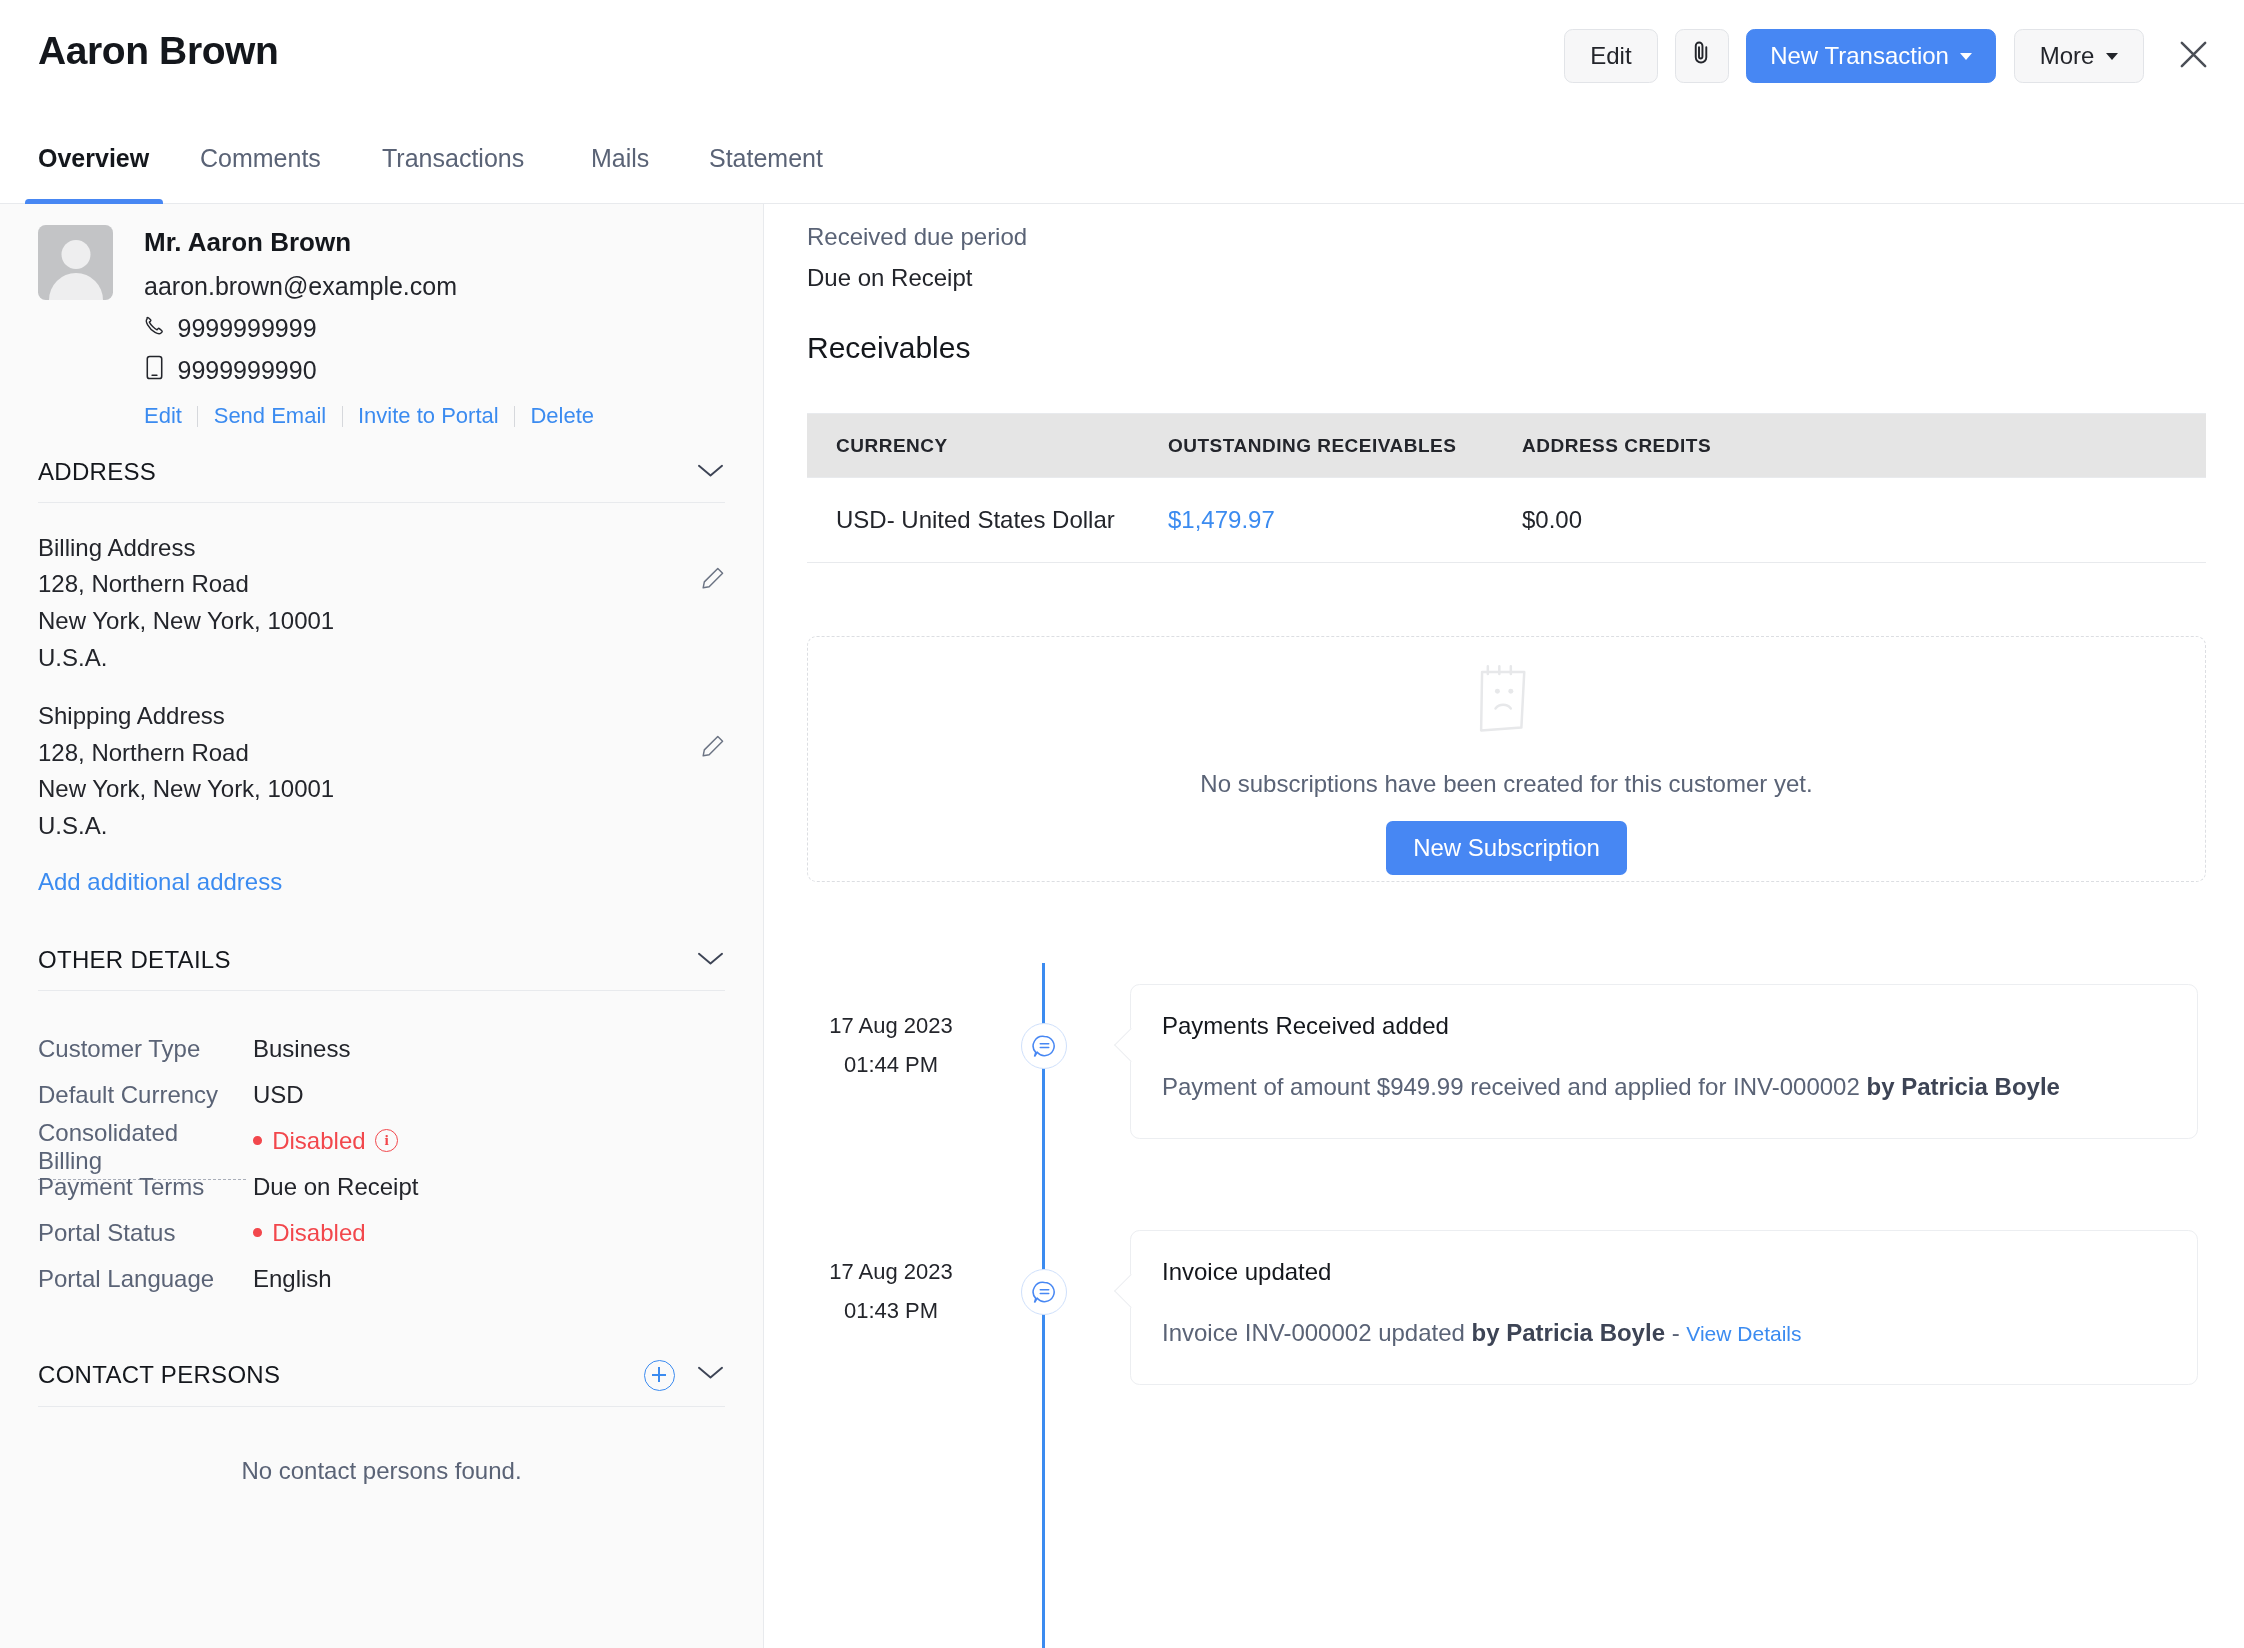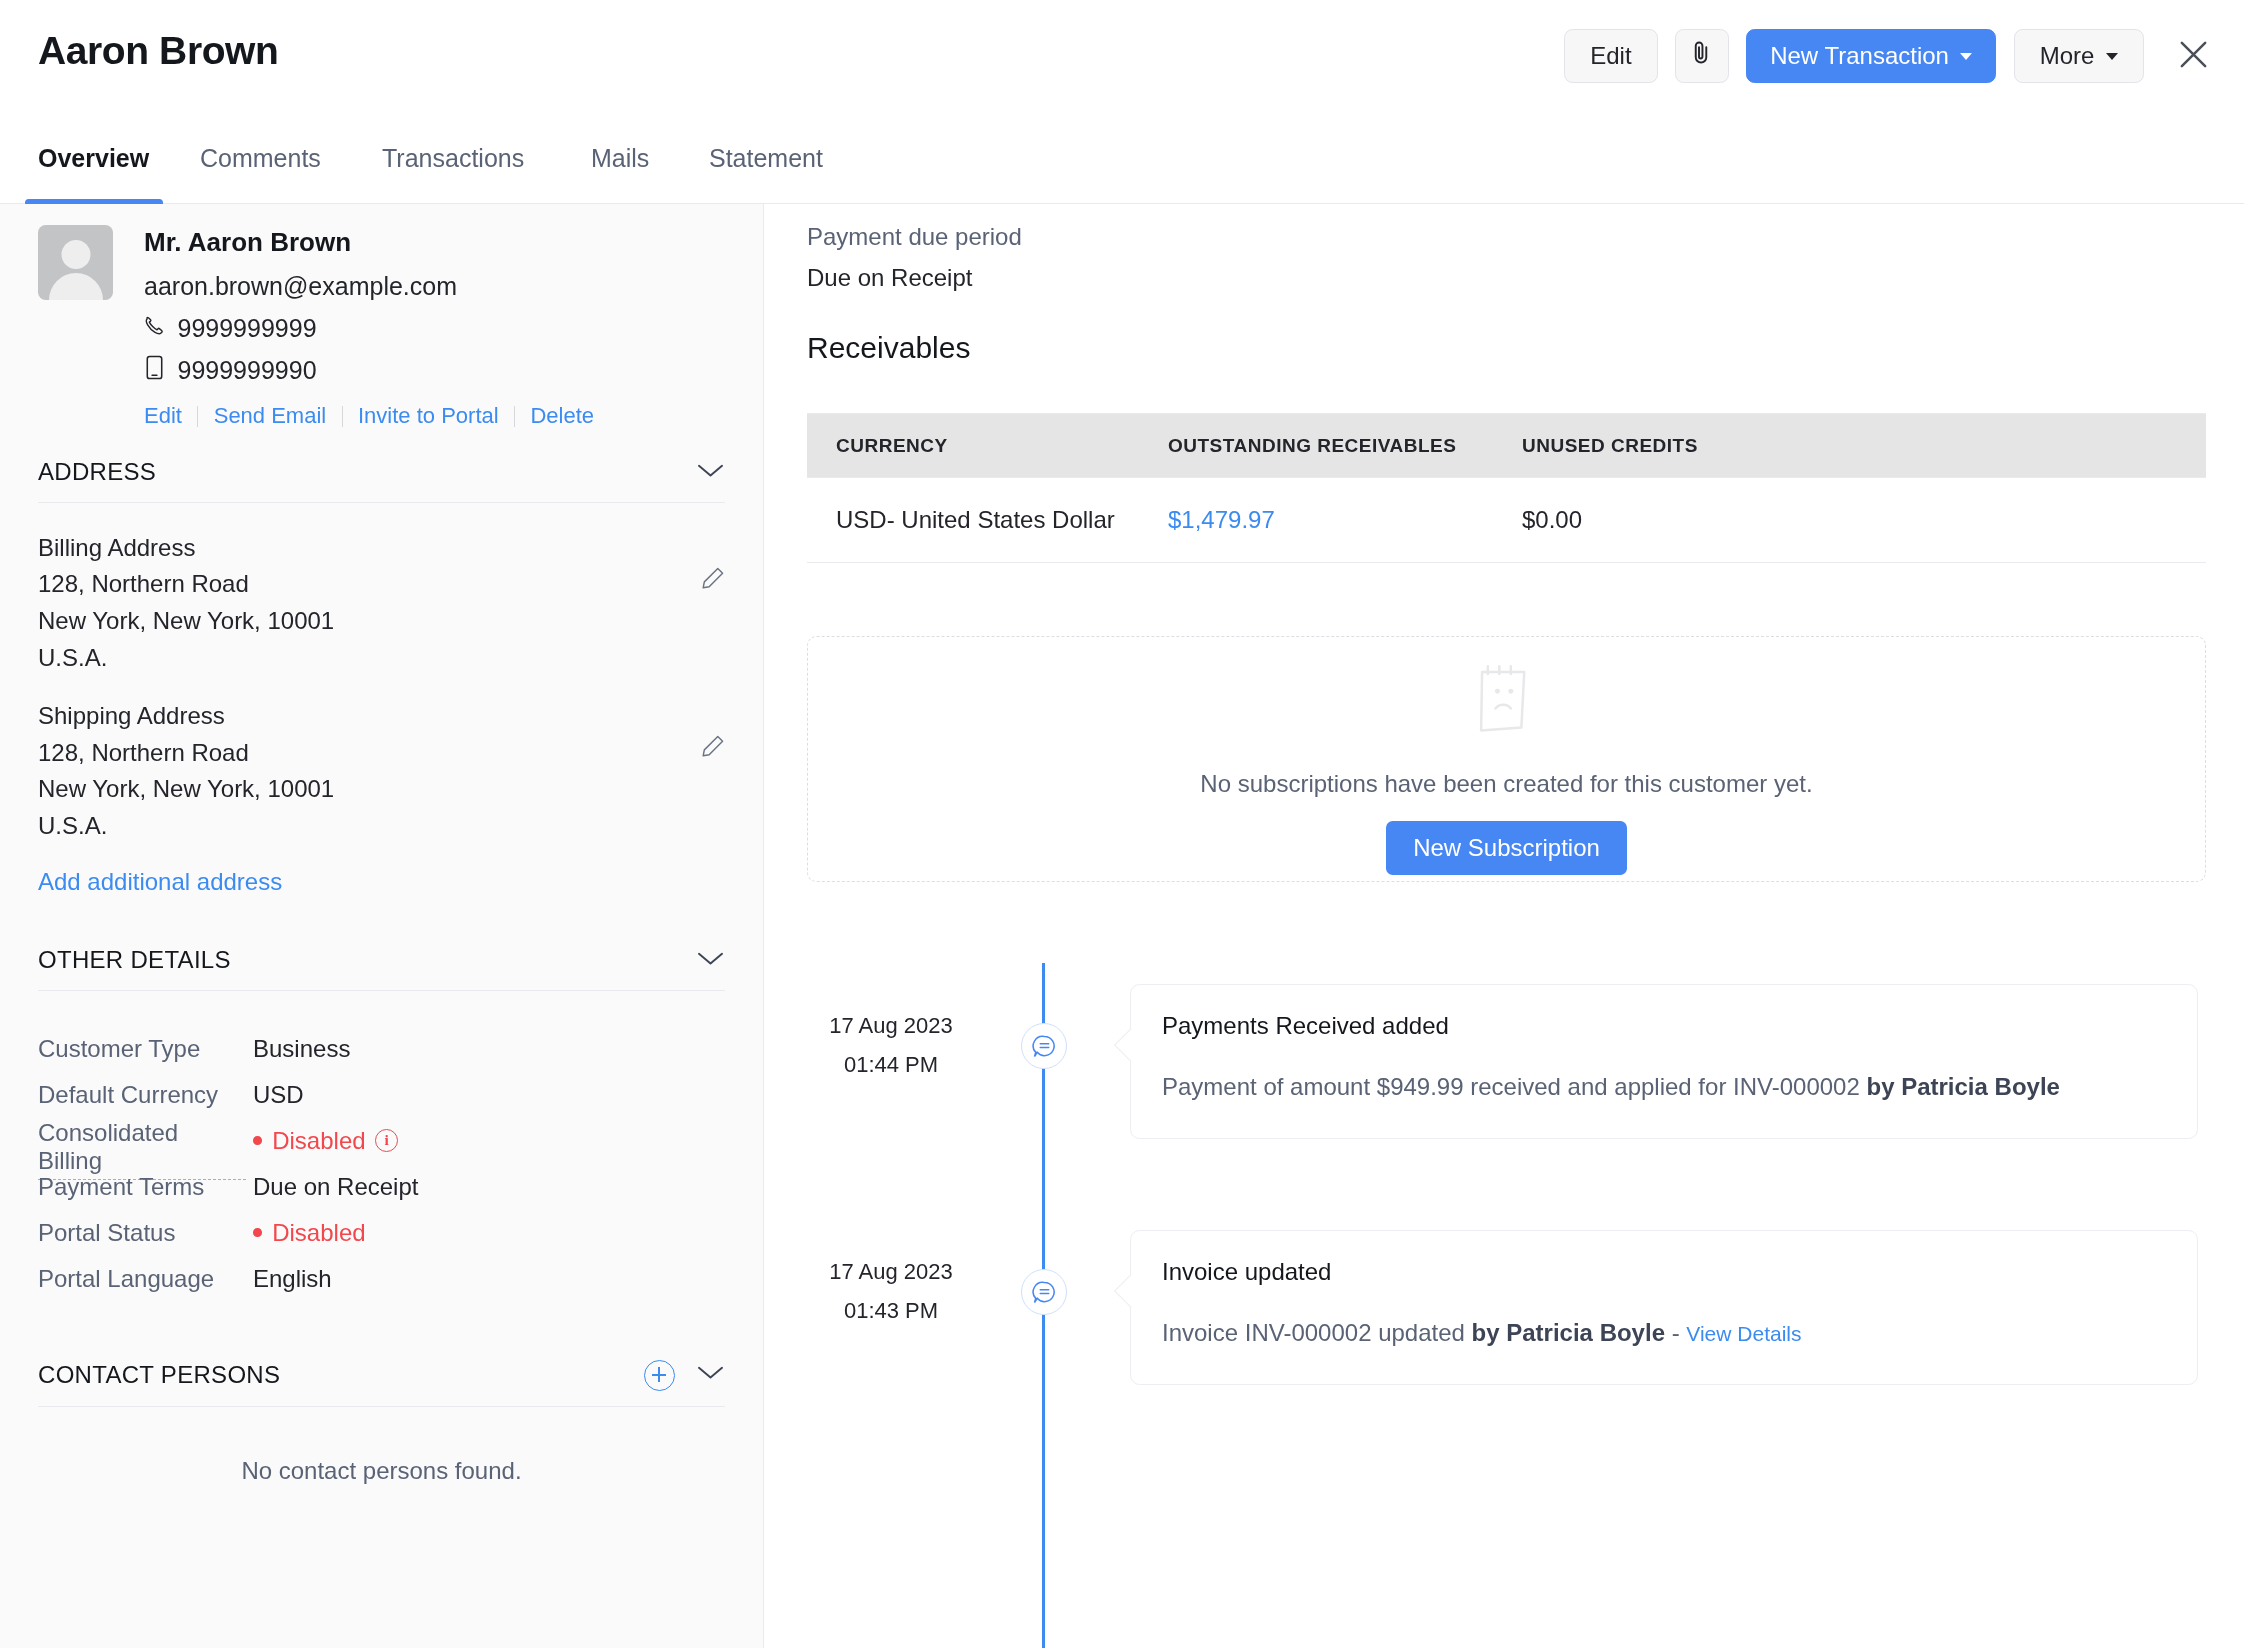--- a/index.html
+++ b/index.html
@@ -364,30 +364,30 @@
             <path d="M3 4 L15 14 L27 4"></path>
           </svg>
       </span>
     </div>
   </div>
   <div class="empty-contacts">No contact persons found.</div>
 </div>
 
 <div class="right-panel">
 
-  <div class="pdp-label">Payment due period</div>
+  <div class="pdp-label">Received due period</div>
   <div class="pdp-value">Due on Receipt</div>
 
   <div class="rec-title">Receivables</div>
 
   <div class="rec-table">
     <div class="rec-thead">
       <div class="rec-th col-cur">CURRENCY</div>
       <div class="rec-th col-out">OUTSTANDING RECEIVABLES</div>
-      <div class="rec-th col-unu">UNUSED CREDITS</div>
+      <div class="rec-th col-unu">ADDRESS CREDITS</div>
     </div>
     <div class="rec-trow">
       <div class="rec-td col-cur">USD- United States Dollar</div>
       <div class="rec-td col-out link">$1,479.97</div>
       <div class="rec-td col-unu">$0.00</div>
     </div>
   </div>
 
   <div class="subs-empty">
     <span class="sad-icon">

